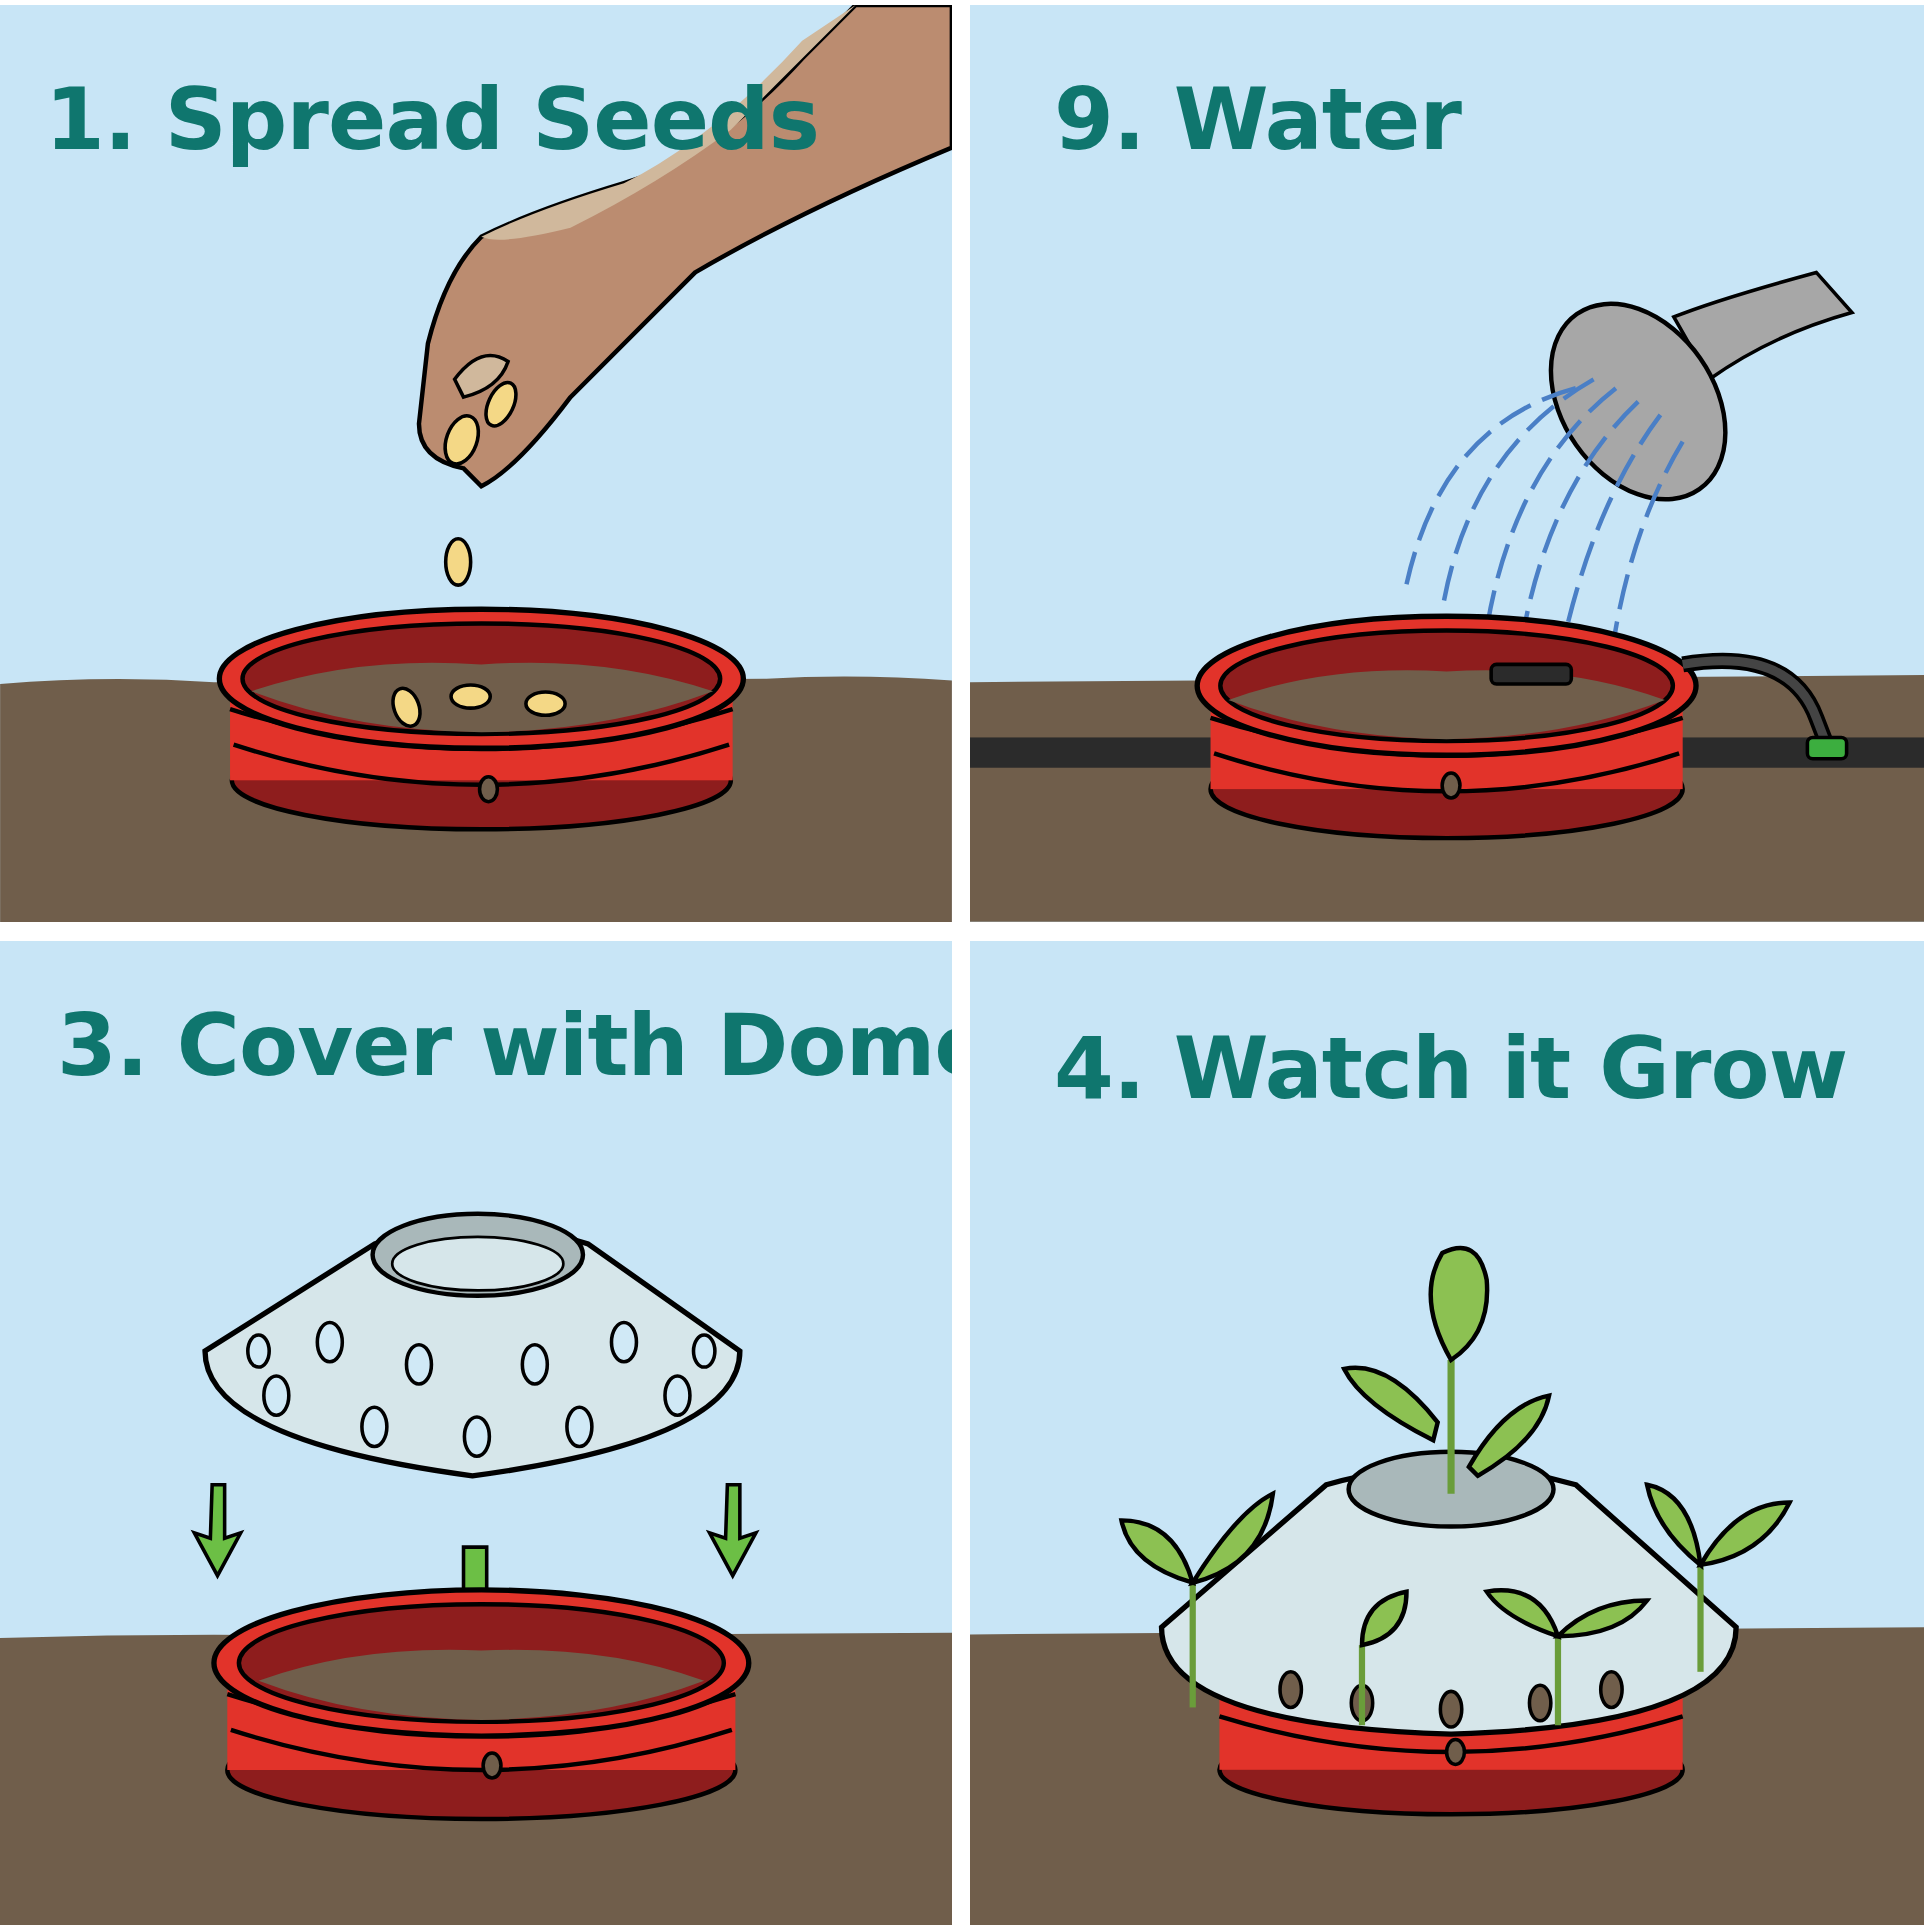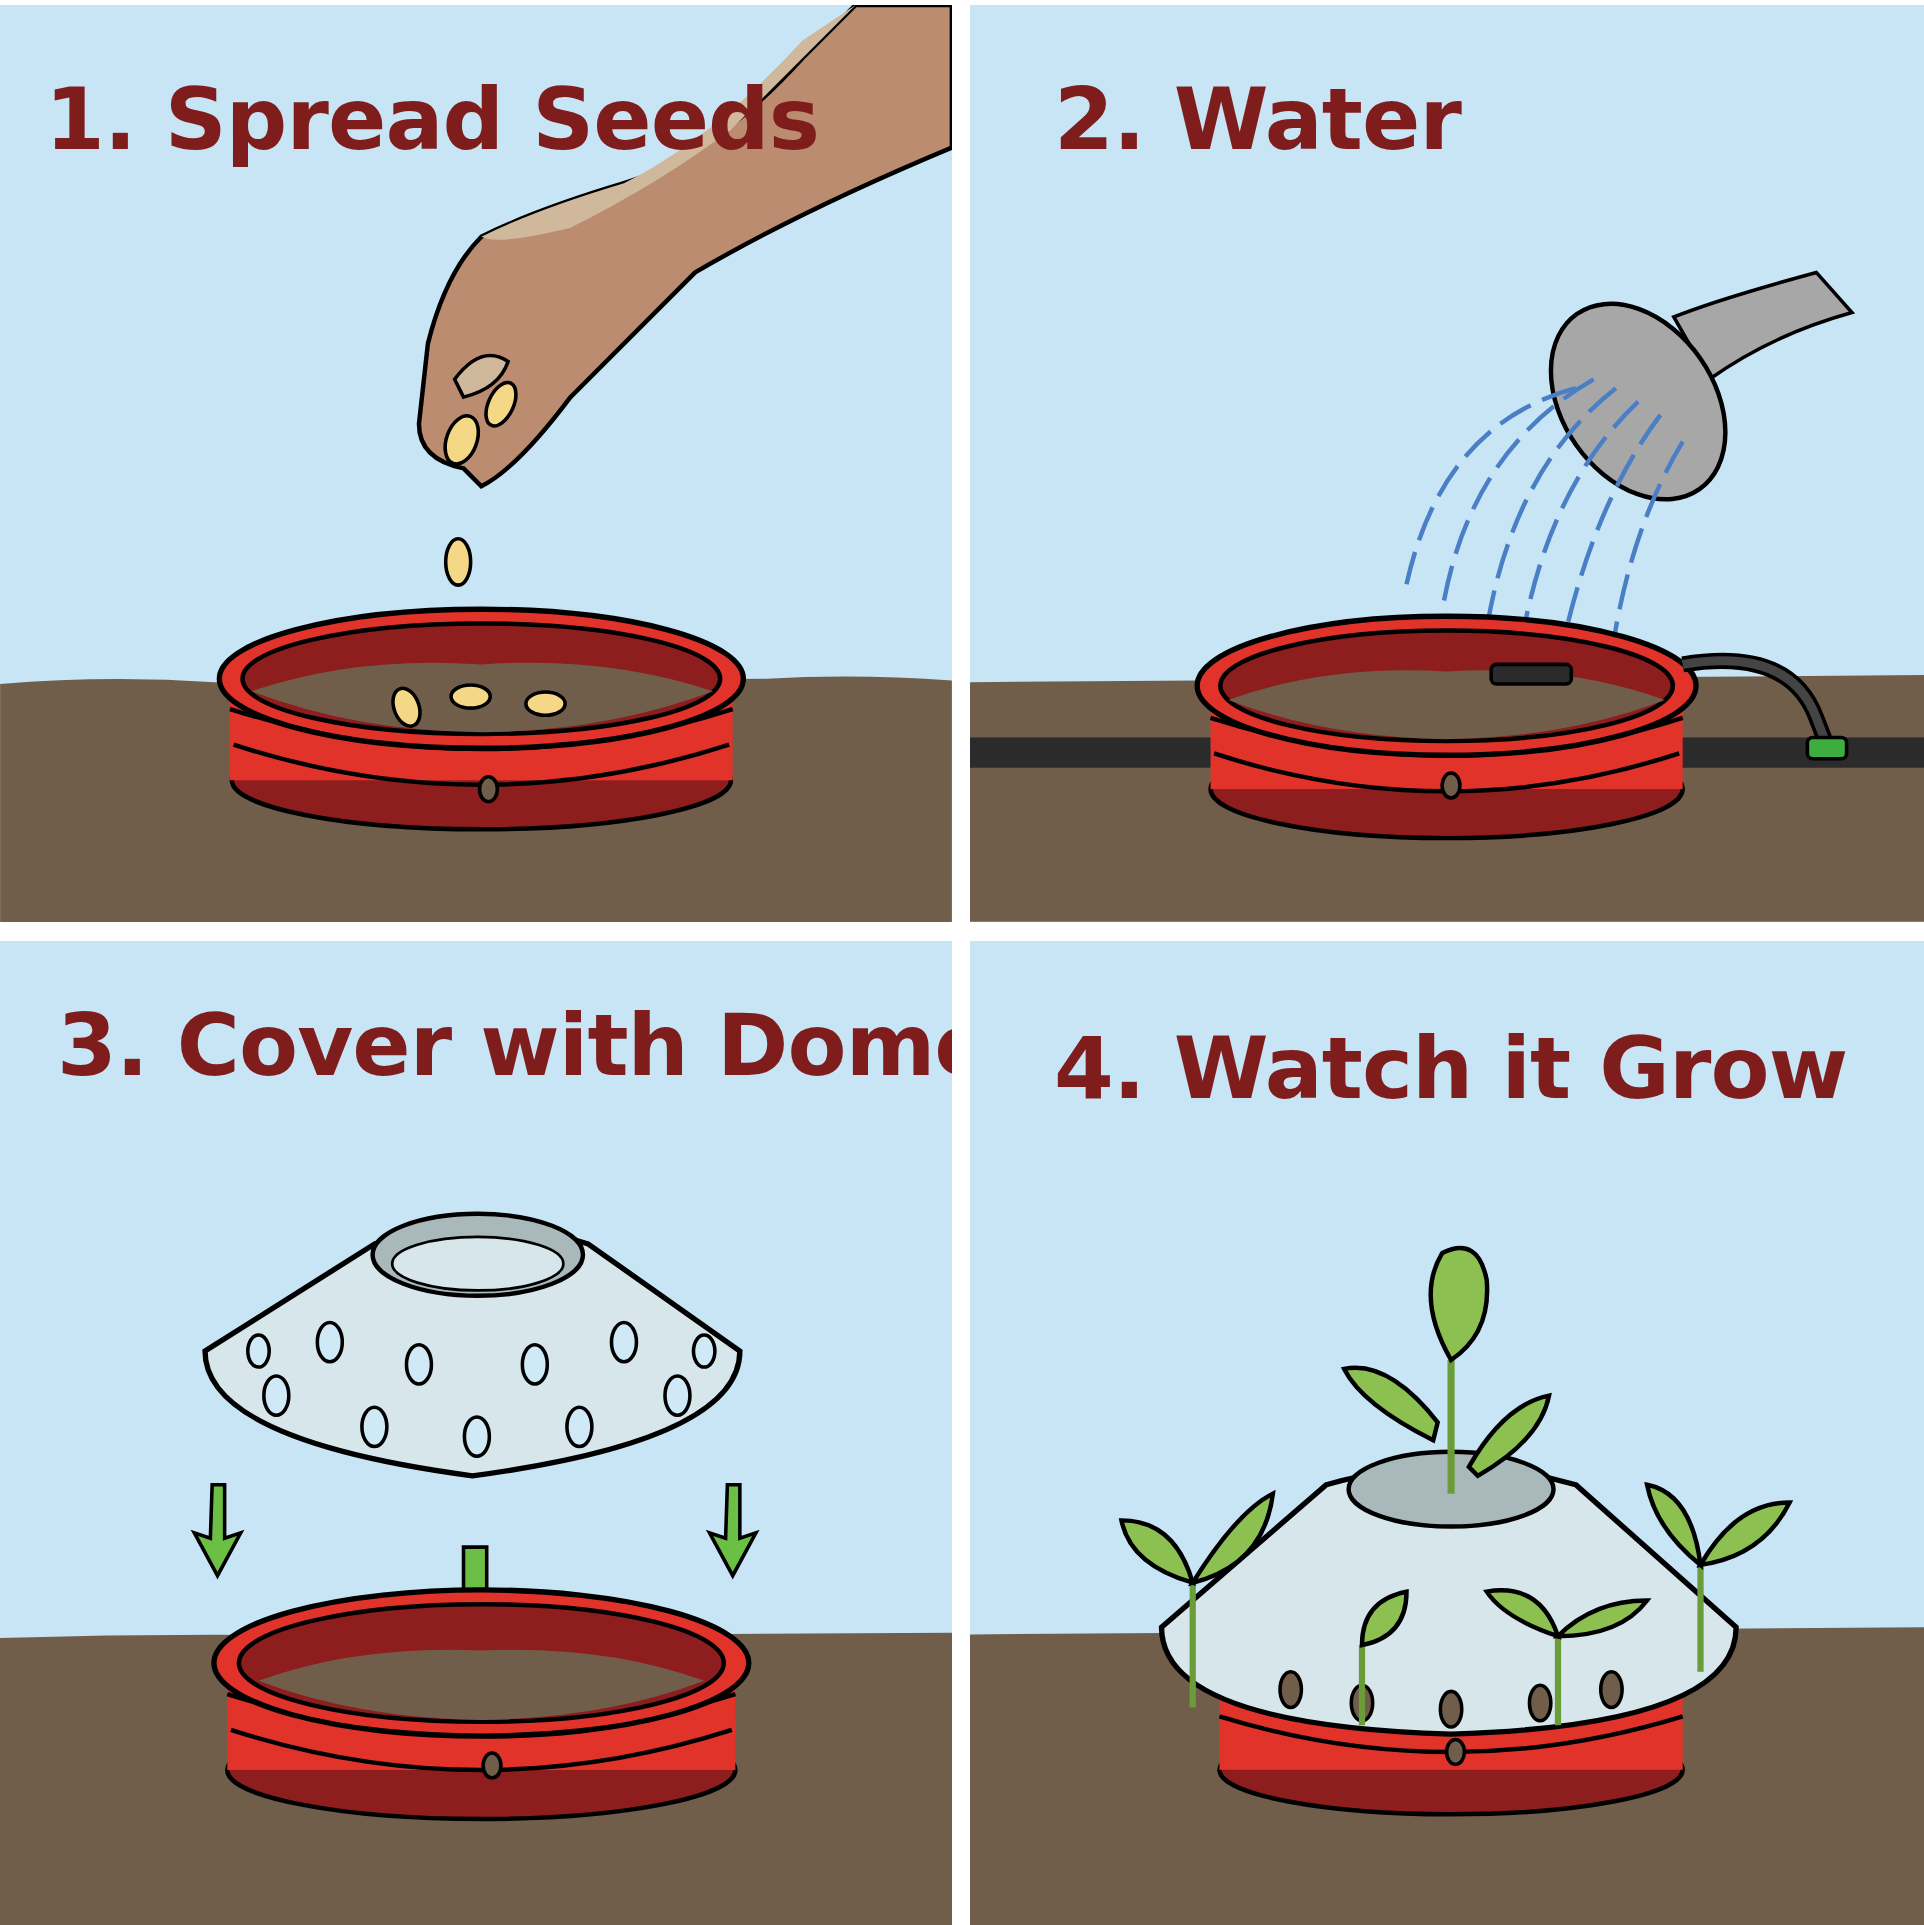--- a/index.html
+++ b/index.html
@@ -1,19 +1,19 @@
 <!DOCTYPE html>
 <html style="font-size:14.3px"><head>
 <meta charset="utf-8">
 <style>
   html,body{margin:0;padding:0;background:#ffffff;}
   body{width:1925px;height:1926px;position:relative;overflow:hidden;font-family:"DejaVu Sans","Liberation Sans",sans-serif;}
   .panel{position:absolute;overflow:hidden;background:#c8e5f6;}
   .panel svg{position:absolute;left:0;top:0;width:100%;height:100%;}
-  .title{position:absolute;font-weight:bold;color:#7f1d1d;font-size:86px;line-height:1;letter-spacing:-0.9px;white-space:nowrap;}
+  .title{position:absolute;font-weight:bold;color:#0f766e;font-size:86px;line-height:1;letter-spacing:-0.9px;white-space:nowrap;}
   #p1{left:0;top:5.3px;width:952px;height:917px;}
   #p2{left:970px;top:5.3px;width:955px;height:917px;}
   #p3{left:0;top:941px;width:952px;height:985px;}
   #p4{left:970px;top:941px;width:955px;height:985px;}
 </style>
 </head>
 <body>
 
 <div id="p1" class="panel">
   <svg viewBox="0 0 1068 1029">
@@ -76,21 +76,21 @@
       <ellipse cx="535" cy="764" rx="254" ry="62" fill="#8e1d1d" stroke="#000" stroke-width="5"></ellipse>
       <path d="M290 780 Q400 740 535 748 Q670 740 780 780 Q670 822 535 824 Q400 822 290 780 Z" fill="#705e4b"></path>
       <ellipse cx="540" cy="876" rx="10" ry="14" fill="#705e4b" stroke="#000" stroke-width="4"></ellipse>
     </g>
 
     <path d="M800 740 Q920 720 950 800 L960 826" fill="none" stroke="#000" stroke-width="18"></path>
     <path d="M800 740 Q920 720 950 800 L960 826" fill="none" stroke="#444" stroke-width="10"></path>
     <rect x="585" y="740" width="90" height="22" rx="6" fill="#2b2b2b" stroke="#000" stroke-width="4"></rect>
     <rect x="940" y="822" width="44" height="24" rx="6" fill="#3cae3f" stroke="#000" stroke-width="4"></rect>
   </svg>
-  <div class="title" style="left:84px;top:71px;">2. Water</div>
+  <div class="title" style="left:84px;top:71px;">9. Water</div>
 </div>
 
 <div id="p3" class="panel">
   <svg viewBox="0 0 1068 1105">
     <path d="M0 782 Q200 776 400 780 L1068 776 L1068 1105 L0 1105 Z" fill="#705e4b"></path>
 
     <g>
       <path d="M230 460 L420 340 Q540 300 660 340 L830 460 Q830 560 530 600 Q230 560 230 460 Z" fill="#d6e6ea" stroke="#000" stroke-width="6"></path>
       <ellipse cx="536" cy="352" rx="118" ry="46" fill="#a9b8ba" stroke="#000" stroke-width="5"></ellipse>
       <ellipse cx="536" cy="362" rx="96" ry="30" fill="#d6e6ea" stroke="#000" stroke-width="3"></ellipse>

